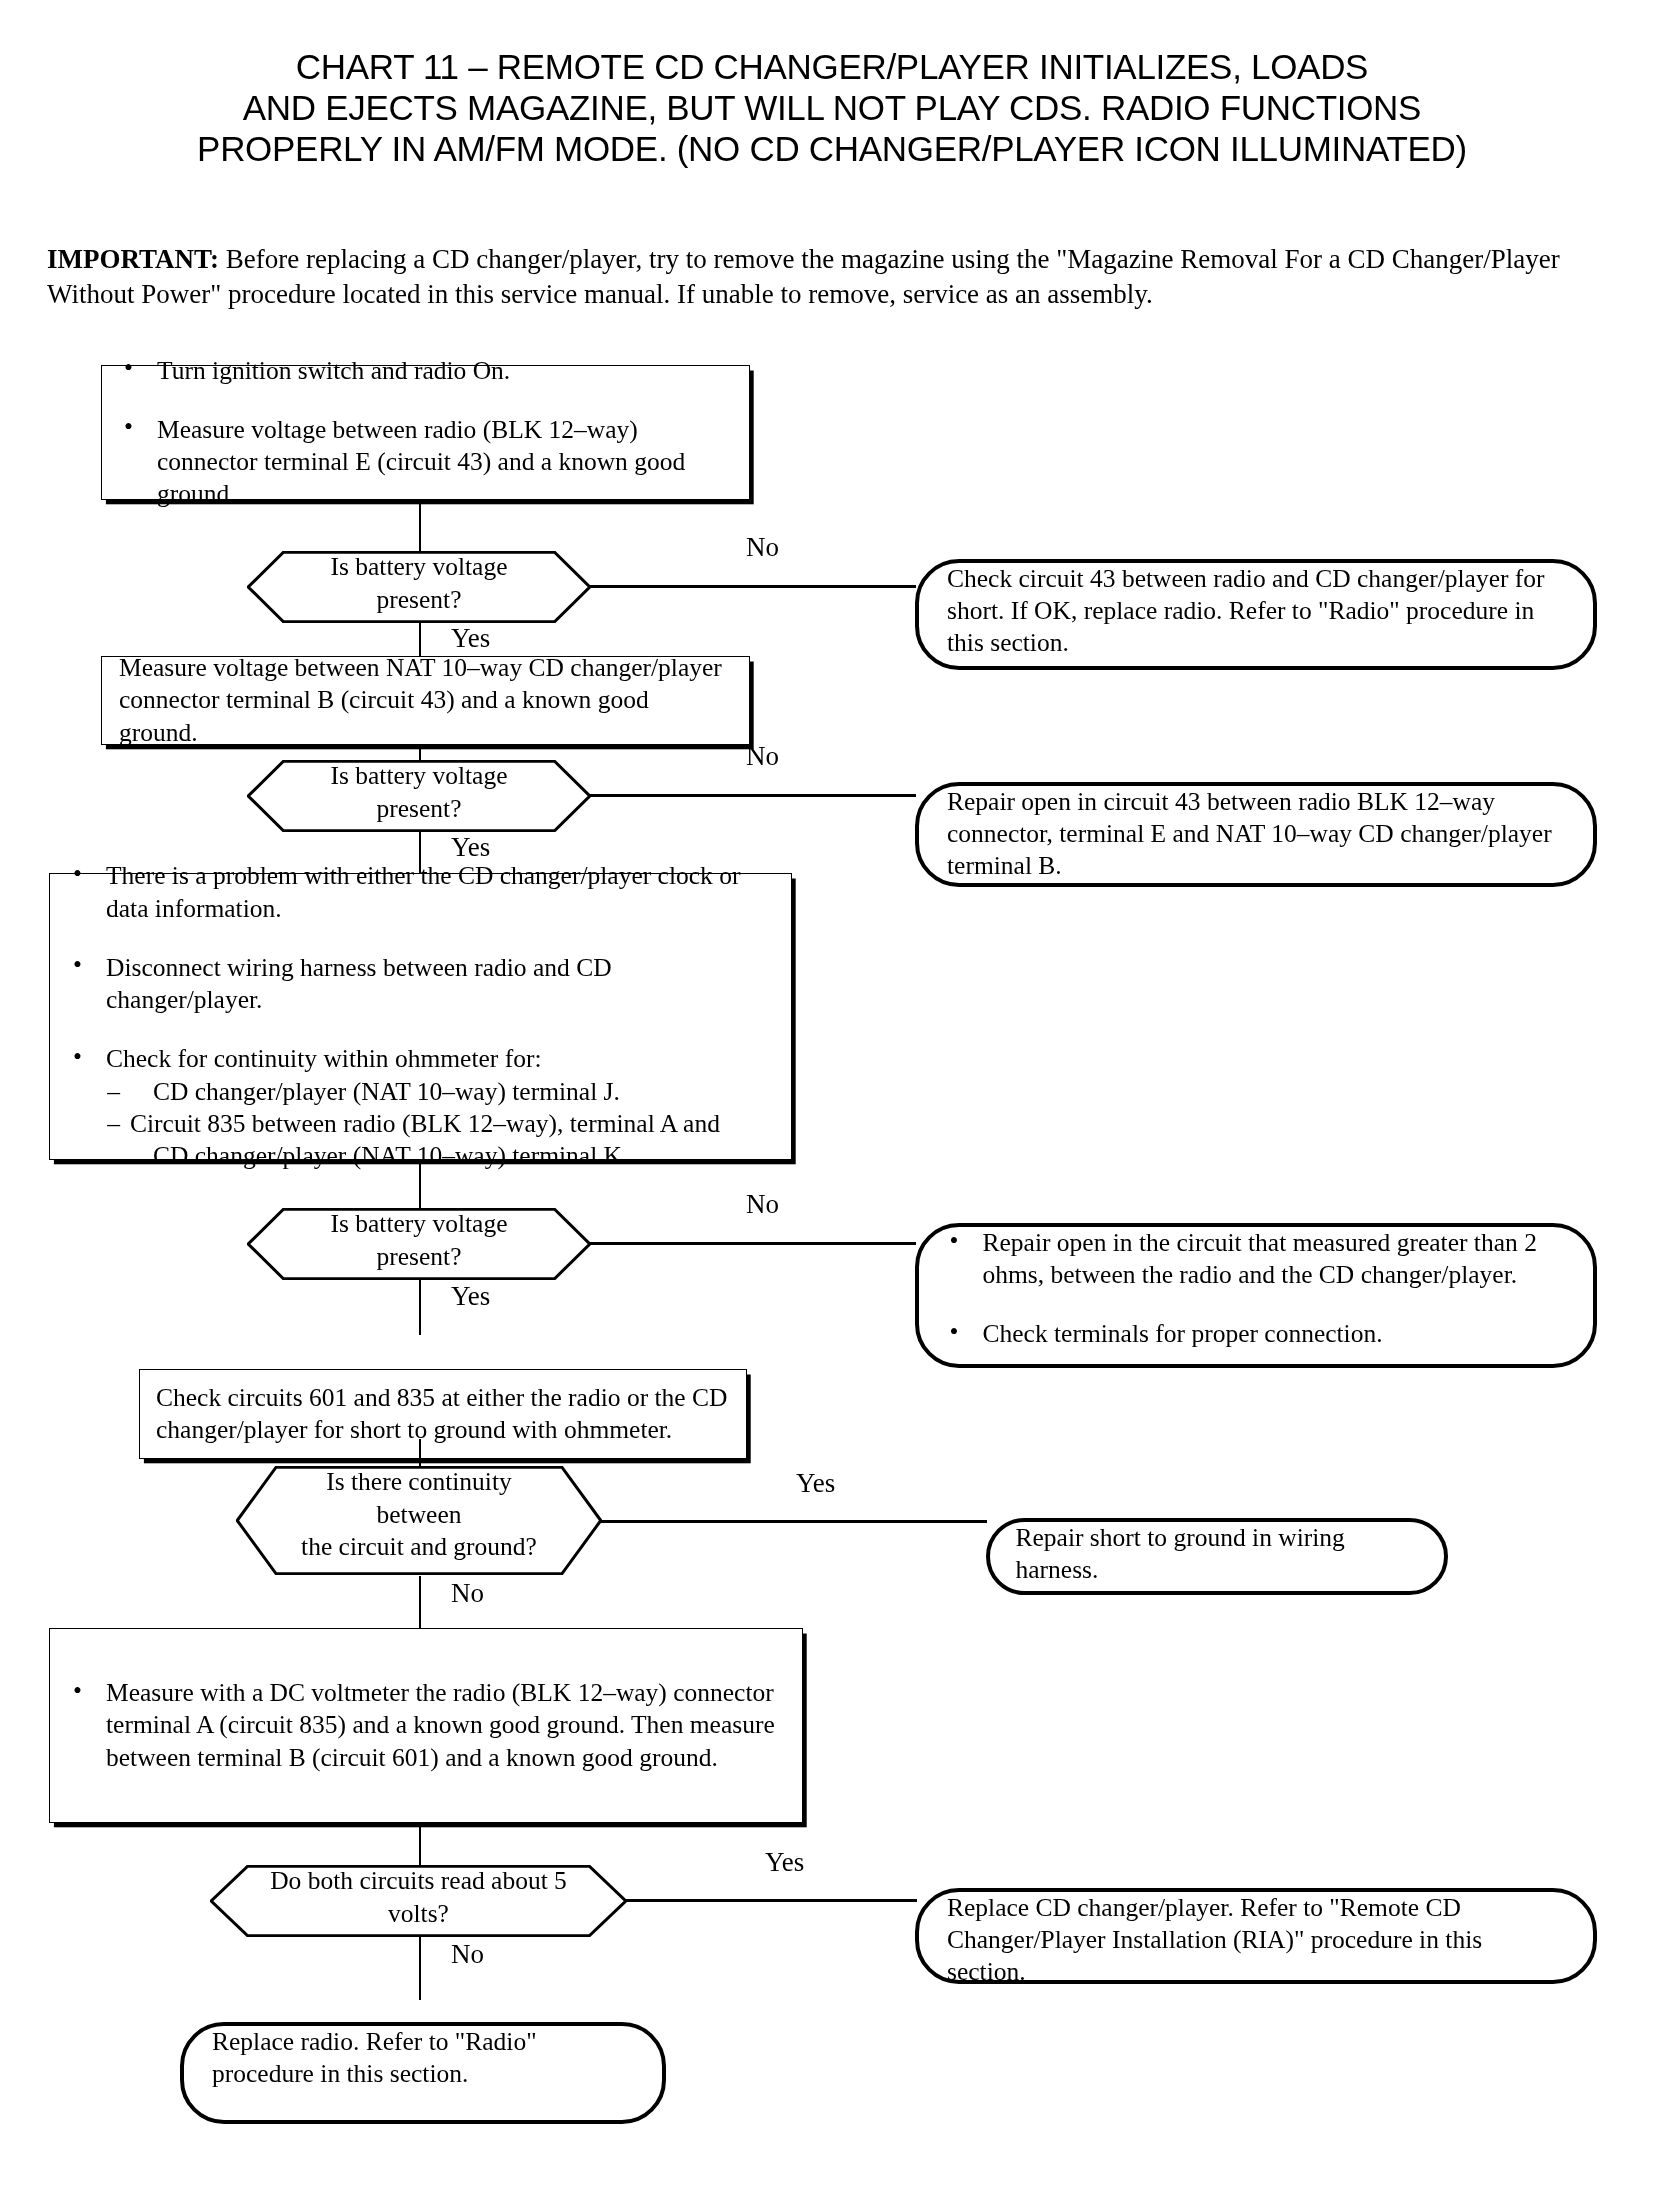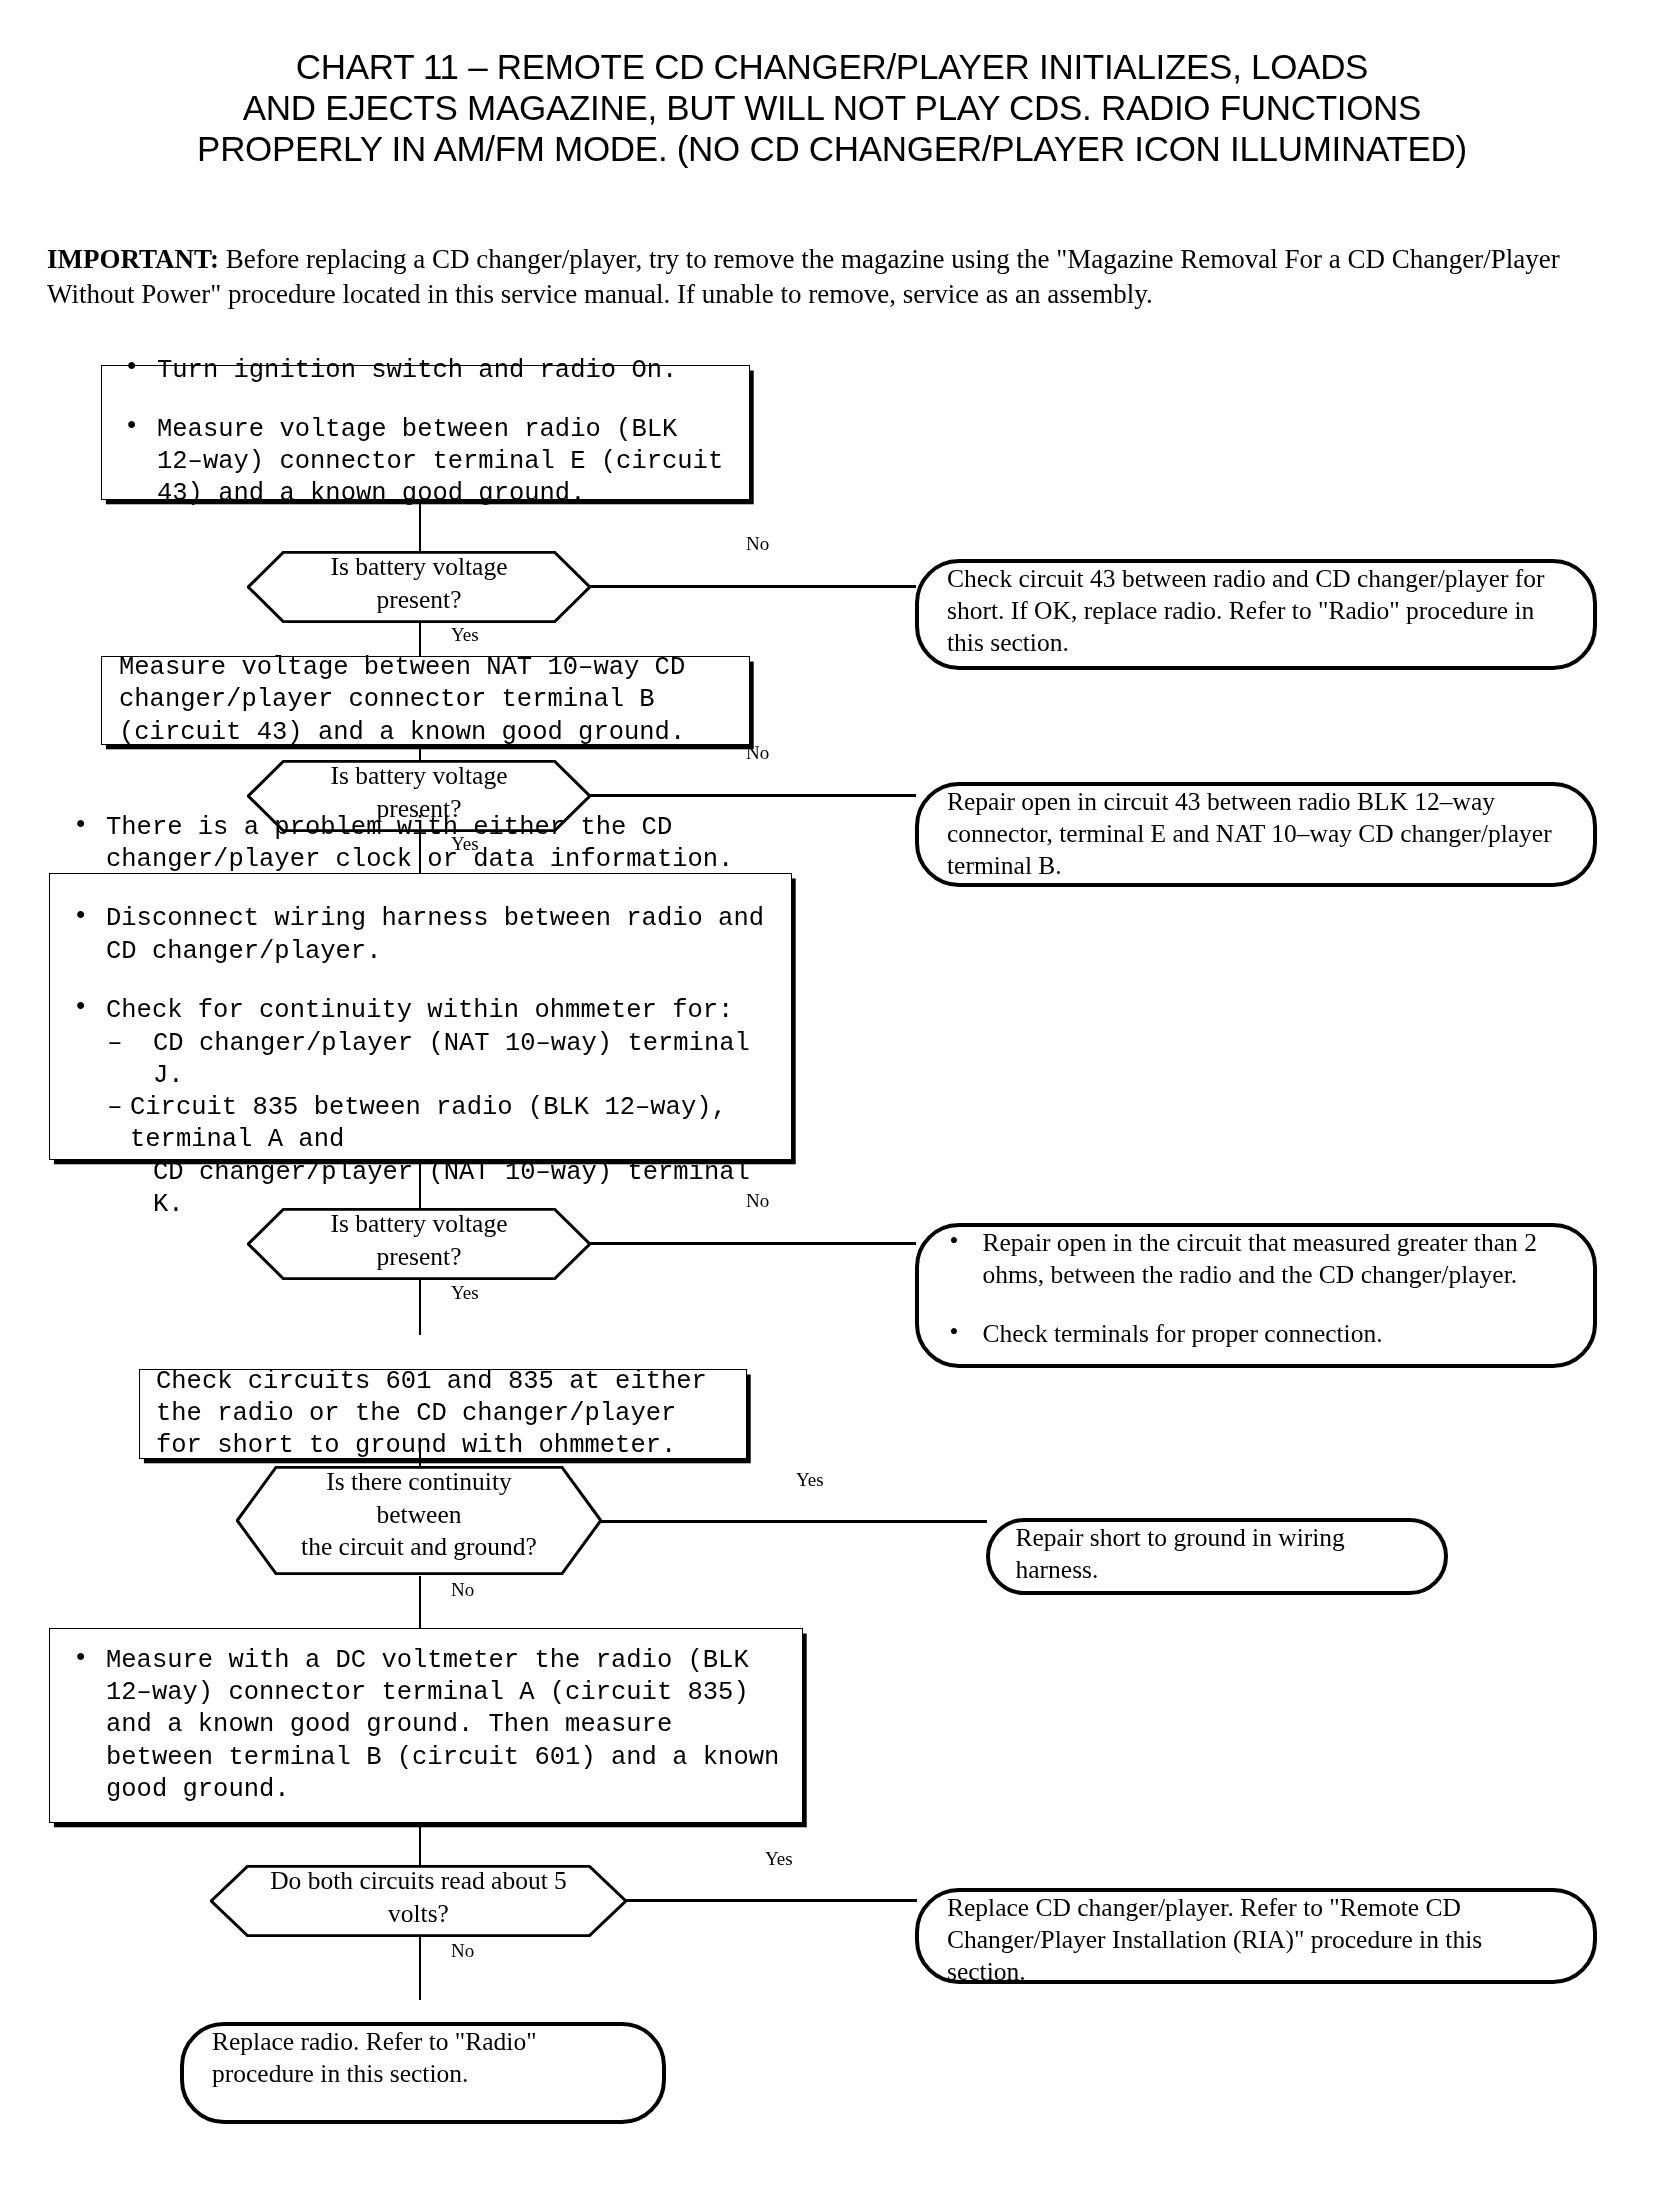--- a/index.html
+++ b/index.html
@@ -49,21 +49,21 @@
     background: #ffffff;
   }
 
   
   .proc {
     border: 1.8px solid #000;
     box-shadow: 4.3px 4.9px 0 -0.6px #000;
     display: flex;
     align-items: center;
   }
-  .proc .inner { width: 100%; font-family: Liberation Mono, monospace; }
+  .proc .inner { width: 100%; }
 
   
   .term {
     border: 4.3px solid #000;
     border-radius: 44px;
     display: flex;
     align-items: flex-start;
     margin-top: 36px;
   }
   .term .inner { width: 100%; }
@@ -125,21 +125,21 @@
     width: 1.8px;
     background: #000;
   }
   .hline {
     position: absolute;
     height: 3px;
     background: #000;
   }
   .branch-label {
     position: absolute;
-    font-size: 19px;
+    font-size: 27px;
     line-height: 1;
     white-space: nowrap;
   }
 </style>
 </head>
 <body>
 
 <div id="chart-title">
   <span class="tline">CHART 11 – REMOTE CD CHANGER/PLAYER INITIALIZES, LOADS</span>
   <span class="tline">AND EJECTS MAGAZINE, BUT WILL NOT PLAY CDS. RADIO FUNCTIONS</span>

